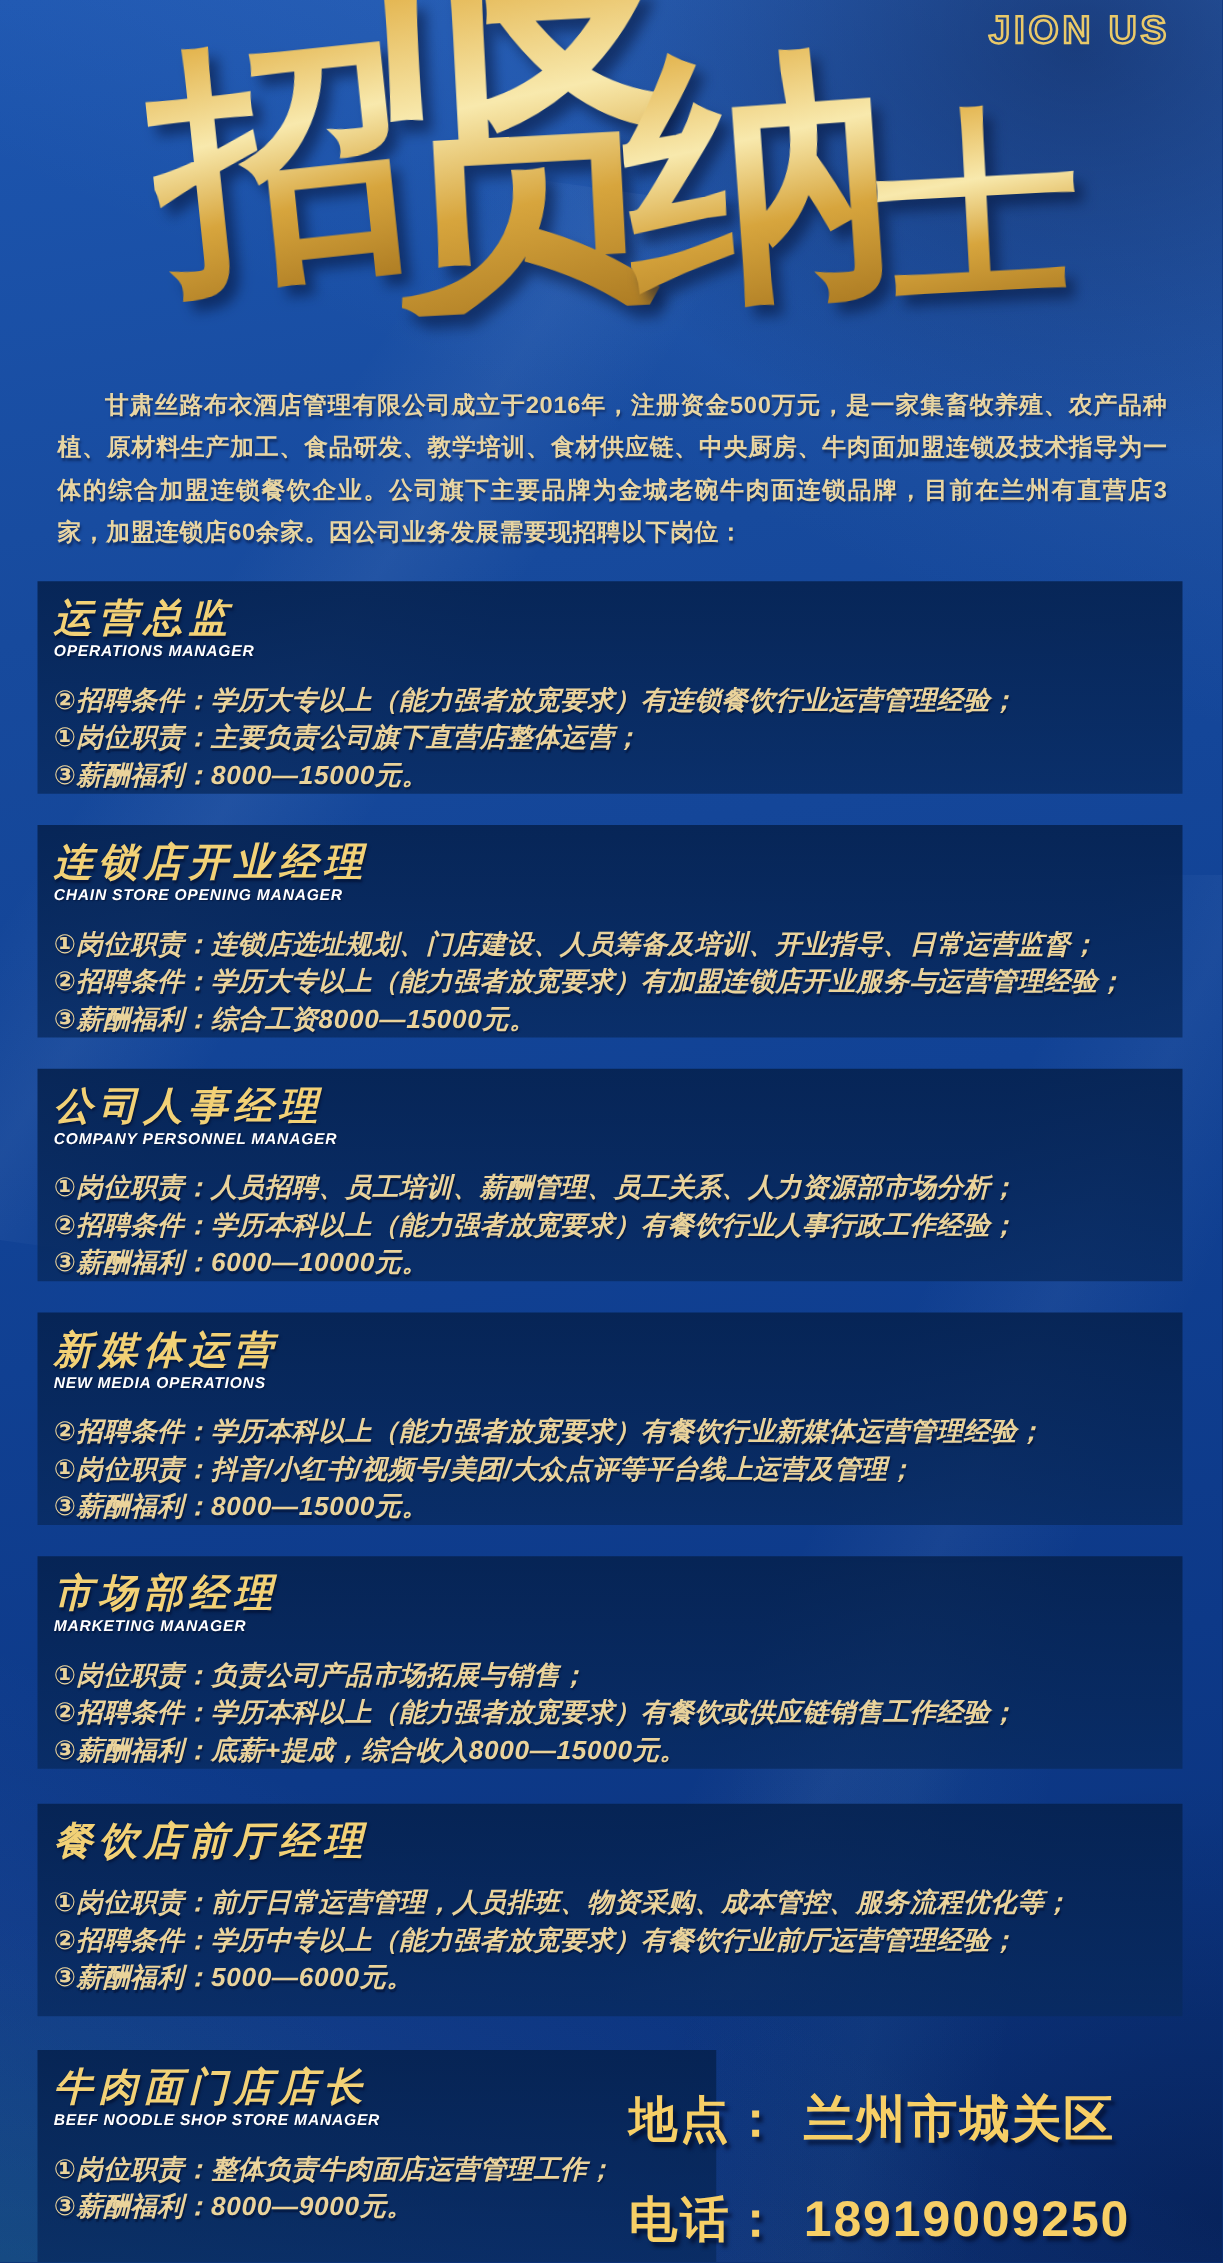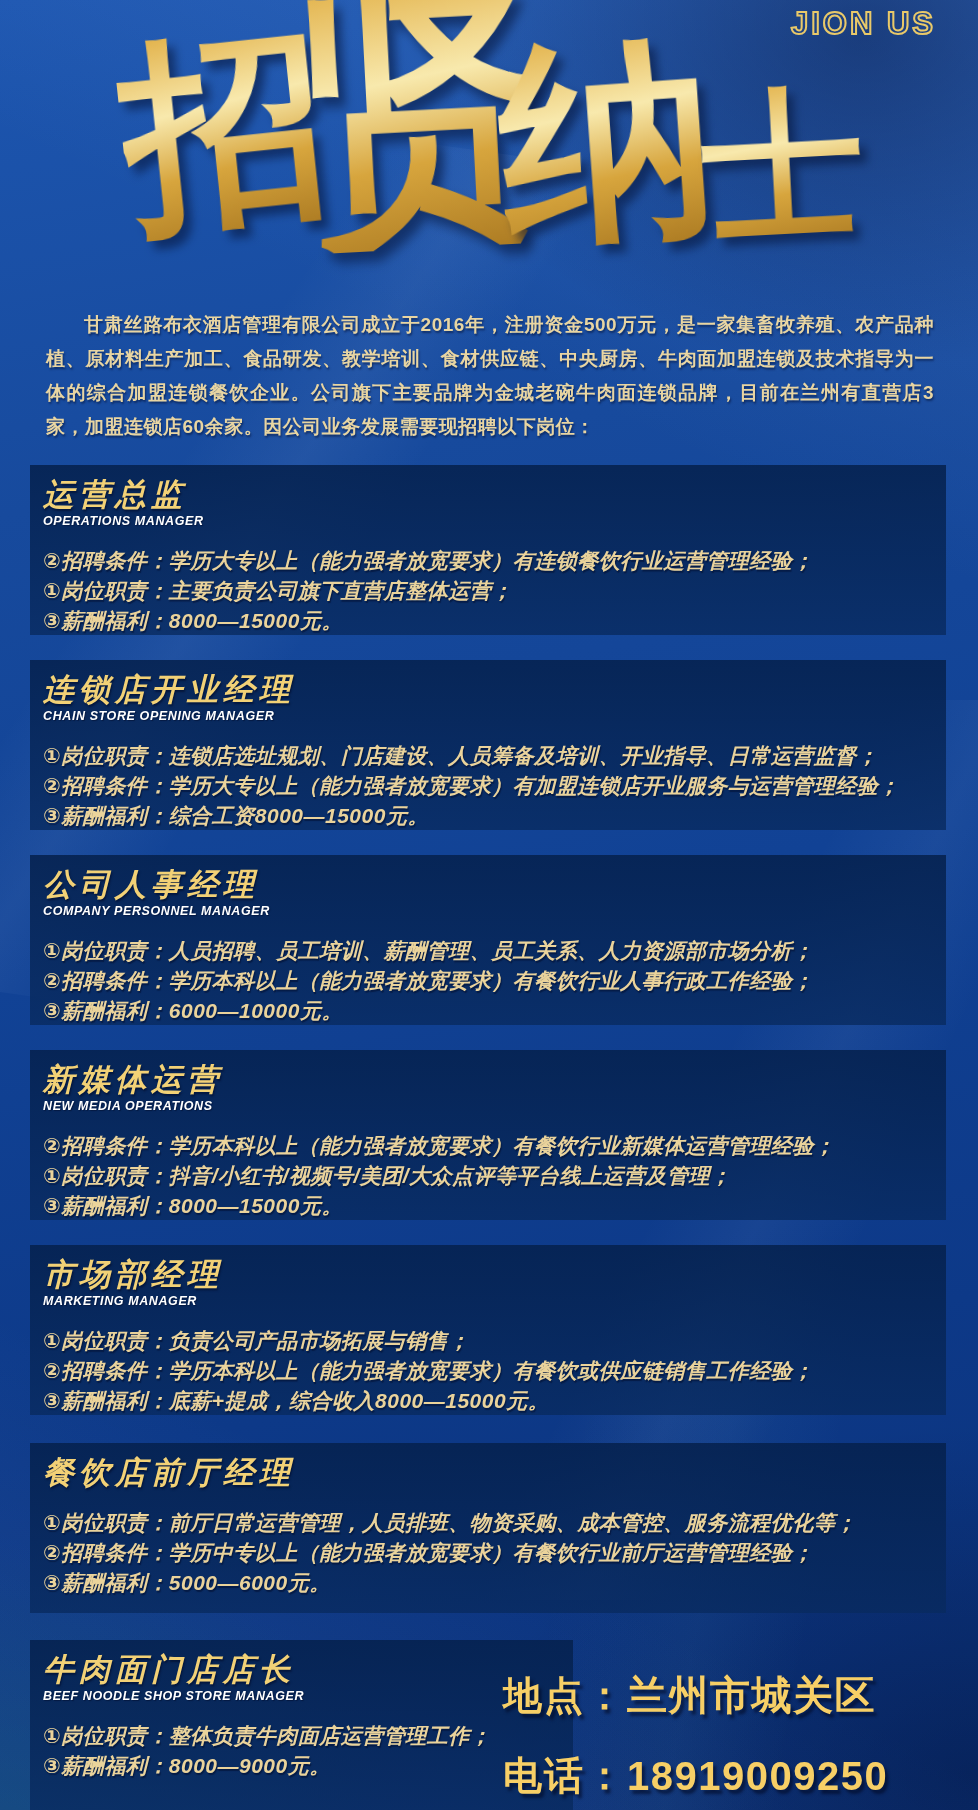--- a/index.html
+++ b/index.html
@@ -69,21 +69,21 @@
     color:#ead39b;font-size:21px;font-weight:700;line-height:30px;
     letter-spacing:.5px;white-space:nowrap;
     text-shadow:1px 2px 1px rgba(2,10,40,.5);
   }
 
   .contact{position:absolute;left:503px;top:1668px;width:452px;}
   .contact-row{display:flex;align-items:center;white-space:nowrap;
     color:#f7cf66;font-weight:800;text-shadow:3px 4px 3px rgba(1,8,35,.6);}
   .contact-row.phone{margin-top:26px;}
   .contact-label{font-size:39px;letter-spacing:2px;}
-  .contact-value{font-size:40px;letter-spacing:1.5px;margin-left:1px;}
+  .contact-value{font-size:40px;letter-spacing:1.5px;margin-left:17px;}
 </style>
 </head>
 <body>
 
 <div class="poster">
   <div class="streak s1"></div>
   <div class="streak s2"></div>
   <div class="streak s3"></div>
 
   <div class="join-us">JION US</div>

